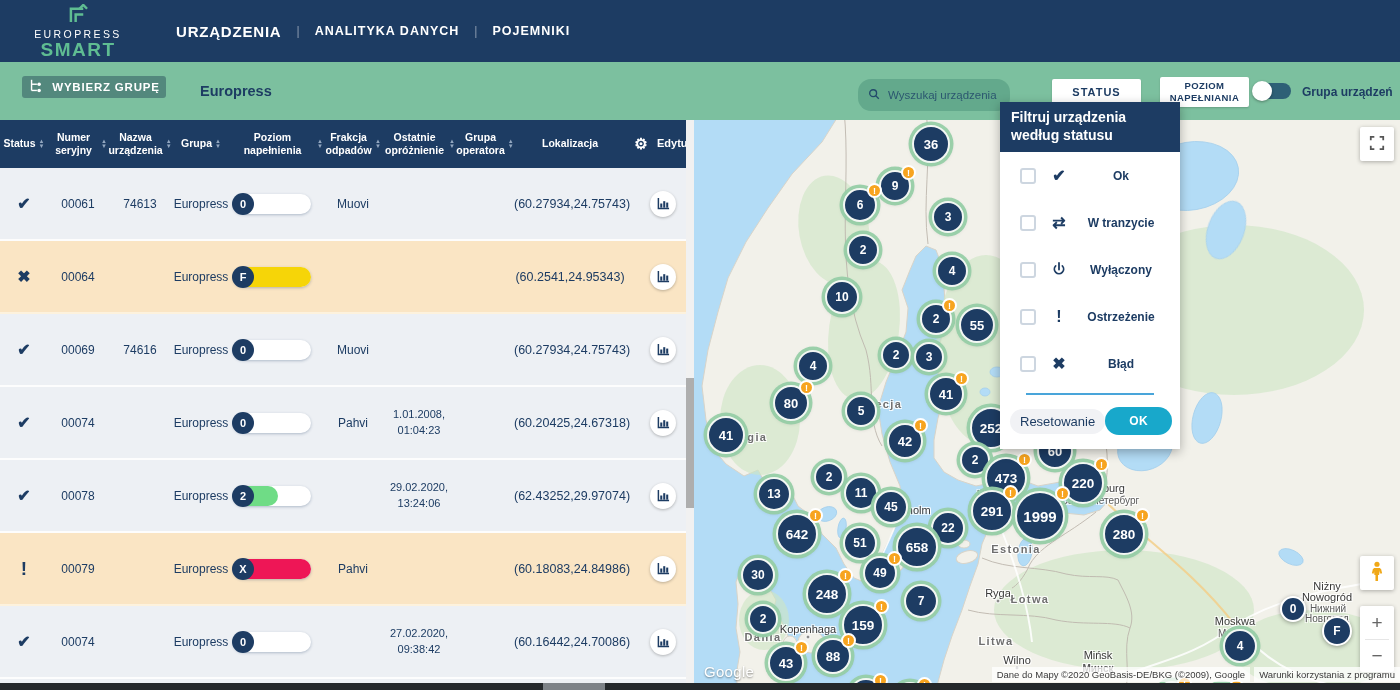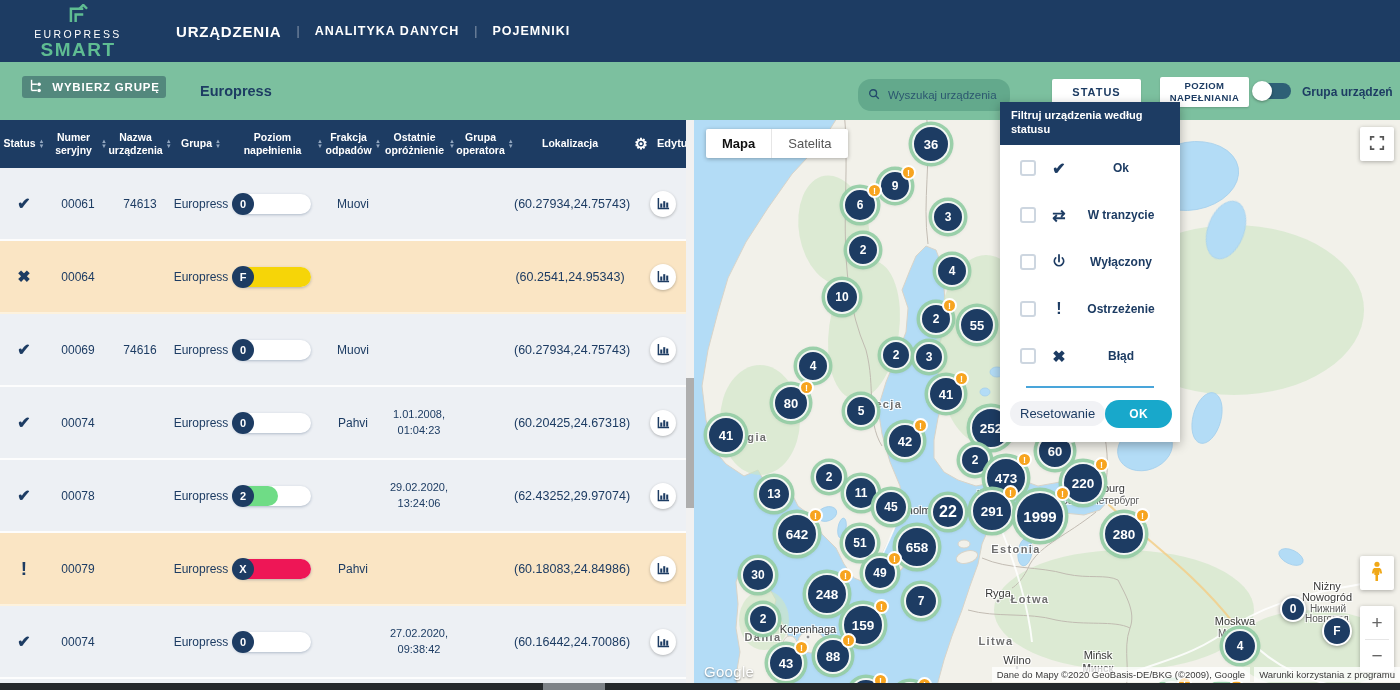--- a/index.html
+++ b/index.html
@@ -74,21 +74,21 @@
   .pegman-btn{right:6px;top:436px;}
   .zoom-ctrl{position:absolute;right:6px;top:486px;width:34px;height:66px;background:#fff;border-radius:2px;box-shadow:0 1px 4px rgba(0,0,0,.3);display:flex;flex-direction:column;z-index:5;}
   .zoom-ctrl button{flex:1;border:none;background:transparent;font-size:19px;color:#666;cursor:pointer;line-height:1;}
   .zoom-divider{height:1px;background:#e6e6e6;margin:0 5px;}
   .google-logo{position:absolute;left:10px;bottom:10px;color:#fff;font-size:15px;letter-spacing:.3px;text-shadow:0 1px 2px rgba(0,0,0,.45);z-index:5;}
   .attribution{position:absolute;right:0;bottom:8px;display:flex;gap:4px;z-index:5;font-size:9.5px;color:#3a3a3a;padding-left:19px;}
   .attribution span{background:rgba(255,255,255,.75);padding:2px 5px;}
 
   
   .filter-panel{position:absolute;left:1000px;top:102px;width:180px;background:#fff;box-shadow:0 3px 10px rgba(0,0,0,.3);z-index:40;}
-  .fp-header{background:#1d3c63;color:#fff;font-size:11px;font-weight:600;line-height:1.3;padding:6px 11px 8px;}
+  .fp-header{background:#1d3c63;color:#fff;font-size:14px;font-weight:600;line-height:1.3;padding:6px 11px 8px;}
   .fp-option{height:47px;display:flex;align-items:center;padding:0 20px;}
   .fp-cb{width:16px;height:16px;border:2px solid #cdd6e0;border-radius:3px;background:#fff;cursor:pointer;flex:none;}
   .fp-icon{width:46px;text-align:center;color:#1d3c63;font-weight:bold;font-size:16px;flex:none;display:flex;justify-content:center;}
   .fp-label{flex:1;text-align:center;color:#1d3c63;font-size:12px;font-weight:600;}
   .fp-divider{border-top:2px solid #49a5da;margin:6px 26px 0;}
   .fp-footer{display:flex;align-items:center;justify-content:space-between;padding:12px 10px 14px;}
   .fp-reset{border:none;background:#f1f2f5;border-radius:14px;color:#1d3c63;font-size:13px;padding:5px 10px;cursor:pointer;}
   .fp-ok{border:none;background:#18a8cb;border-radius:16px;color:#fff;font-weight:bold;font-size:12px;letter-spacing:.5px;padding:7px 24px;cursor:pointer;}
 </style>
 </head>
@@ -568,21 +568,21 @@
         </div>
         <div class="cluster" style="left: 80px; top: 374px; width: 34px; height: 34px; font-size: 12px;">
           <span>13</span>
         </div>
         <div class="cluster" style="left: 167px; top: 373px; width: 34px; height: 34px; font-size: 12px;">
           <span>11</span>
         </div>
         <div class="cluster" style="left: 197px; top: 387px; width: 34px; height: 34px; font-size: 12px;">
           <span>45</span>
         </div>
-        <div class="cluster" style="left: 254px; top: 392px; width: 34px; height: 34px; font-size: 16px; text-align: center;">
+        <div class="cluster" style="left: 254px; top: 408px; width: 34px; height: 34px; font-size: 12px; text-align: center;">
           <span>22</span>
         </div>
         <div class="cluster" style="left: 298px; top: 391px; width: 42px; height: 42px; font-size: 13.5px;">
           <span>291</span>
           <span class="warn-badge">!</span>
         </div>
         <div class="cluster" style="left: 346px; top: 396px; width: 50px; height: 50px; font-size: 15px;">
           <span>1999</span>
           <span class="warn-badge">!</span>
         </div>
@@ -649,24 +649,20 @@
           <span class="warn-badge">!</span>
         </div>
         <div class="marker" style="left: 599px; top: 489px; width: 26px; height: 26px;">
           <span>0</span>
         </div>
         <div class="marker" style="left: 643px; top: 511px; width: 30px; height: 30px;">
           <span>F</span>
         </div>
       </div>
 
-    <div class="map-type" id="map-type">
-        <button class="active">Mapa</button>
-        <button>Satelita</button>
-      </div>
 
     <button class="sq-btn fullscreen-btn">
       <span>
         <svg viewBox="0 0 18 18" width="16" height="16" fill="none" stroke="#555" stroke-width="2">
           <path d="M2 6V2h4"></path>
             <path d="M12 2h4v4"></path>
             <path d="M16 12v4h-4"></path>
             <path d="M6 16H2v-4"></path>
         </svg>
       </span>

